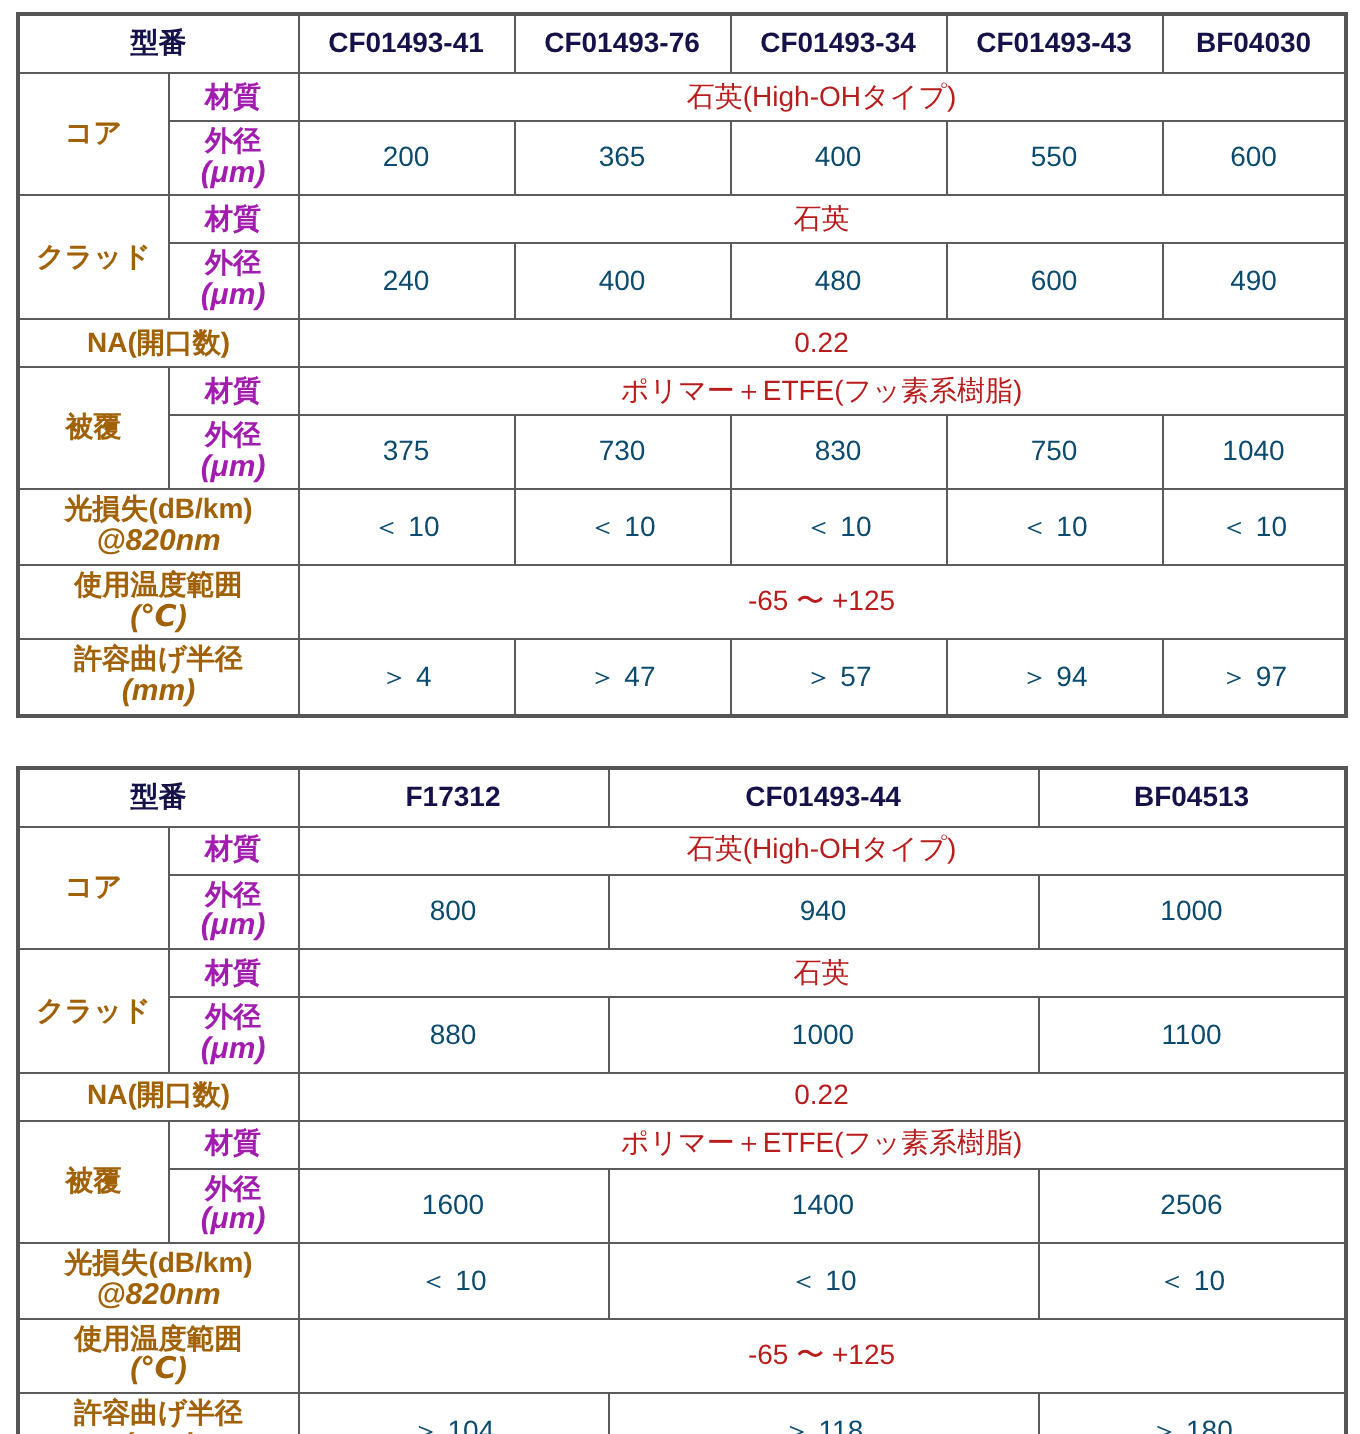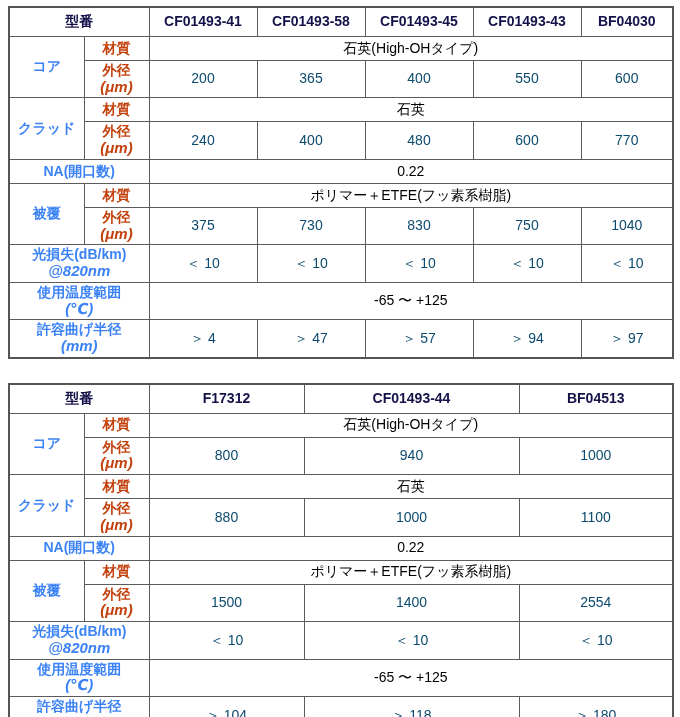--- a/index.html
+++ b/index.html
@@ -42,33 +42,33 @@
   }
   td.hdr {
     background: #f2ccd0;
     font-weight: bold;
     color: #15124a;
     height: 24px;
   }
   td.lbl {
     background: #f2ccd0;
     font-weight: bold;
-    color: #c2410c;
+    color: #a21caf;
   }
   td.lbl-main {
     background: #f2ccd0;
     font-weight: bold;
-    color: #3b82f6;
+    color: #a16207;
   }
   td.val {
     color: #0c4a6e;
     font-weight: normal;
   }
   td.span-all {
-    color: #000000;
+    color: #b91c1c;
   }
   .sub {
     display: block;
     font-size: 15px;
     font-style: italic;
   }
   .t1 .c-label-a { width: 75px; }
   .t1 .c-label-b { width: 65px; }
   .t1 .c-d1 { width: 108px; }
   .t1 .c-d2 { width: 108px; }
@@ -97,22 +97,22 @@
       <col class="c-d1">
         <col class="c-d2">
         <col class="c-d3">
         <col class="c-d4">
         <col class="c-d5">
     </colgroup>
     <tbody>
       <tr>
         <td class="hdr" colspan="2">型番</td>
         <td class="hdr">CF01493-41</td>
-        <td class="hdr">CF01493-58</td>
-        <td class="hdr">CF01493-45</td>
+        <td class="hdr">CF01493-76</td>
+        <td class="hdr">CF01493-34</td>
         <td class="hdr">CF01493-43</td>
         <td class="hdr">BF04030</td>
       </tr>
 
       <tr class="row-one-line">
         <td class="lbl-main" rowspan="2">コア</td>
         <td class="lbl">材質</td>
         <td class="val span-all" colspan="5">石英(High-OHタイプ)</td>
       </tr>
 
@@ -136,21 +136,21 @@
 
       <tr class="row-two-line">
         <td class="lbl">
           <span>外径</span>
           <span class="sub">(μm)</span>
         </td>
         <td class="val">240</td>
         <td class="val">400</td>
         <td class="val">480</td>
         <td class="val">600</td>
-        <td class="val">770</td>
+        <td class="val">490</td>
       </tr>
 
       <tr class="row-one-line">
         <td class="lbl-main" colspan="2">NA(開口数)</td>
         <td class="val span-all" colspan="5">0.22</td>
       </tr>
 
       <tr class="row-one-line">
         <td class="lbl-main" rowspan="2">被覆</td>
         <td class="lbl">材質</td>
@@ -260,23 +260,23 @@
         <td class="lbl-main" rowspan="2">被覆</td>
         <td class="lbl">材質</td>
         <td class="val span-all" colspan="3">ポリマー＋ETFE(フッ素系樹脂)</td>
       </tr>
 
       <tr class="row-two-line">
         <td class="lbl">
           <span>外径</span>
           <span class="sub">(μm)</span>
         </td>
-        <td class="val">1500</td>
+        <td class="val">1600</td>
         <td class="val">1400</td>
-        <td class="val">2554</td>
+        <td class="val">2506</td>
       </tr>
 
       <tr class="row-two-line">
         <td class="lbl-main" colspan="2">
           <span>光損失(dB/km)</span>
           <span class="sub">@820nm</span>
         </td>
         <td class="val">＜ 10</td>
         <td class="val">＜ 10</td>
         <td class="val">＜ 10</td>

